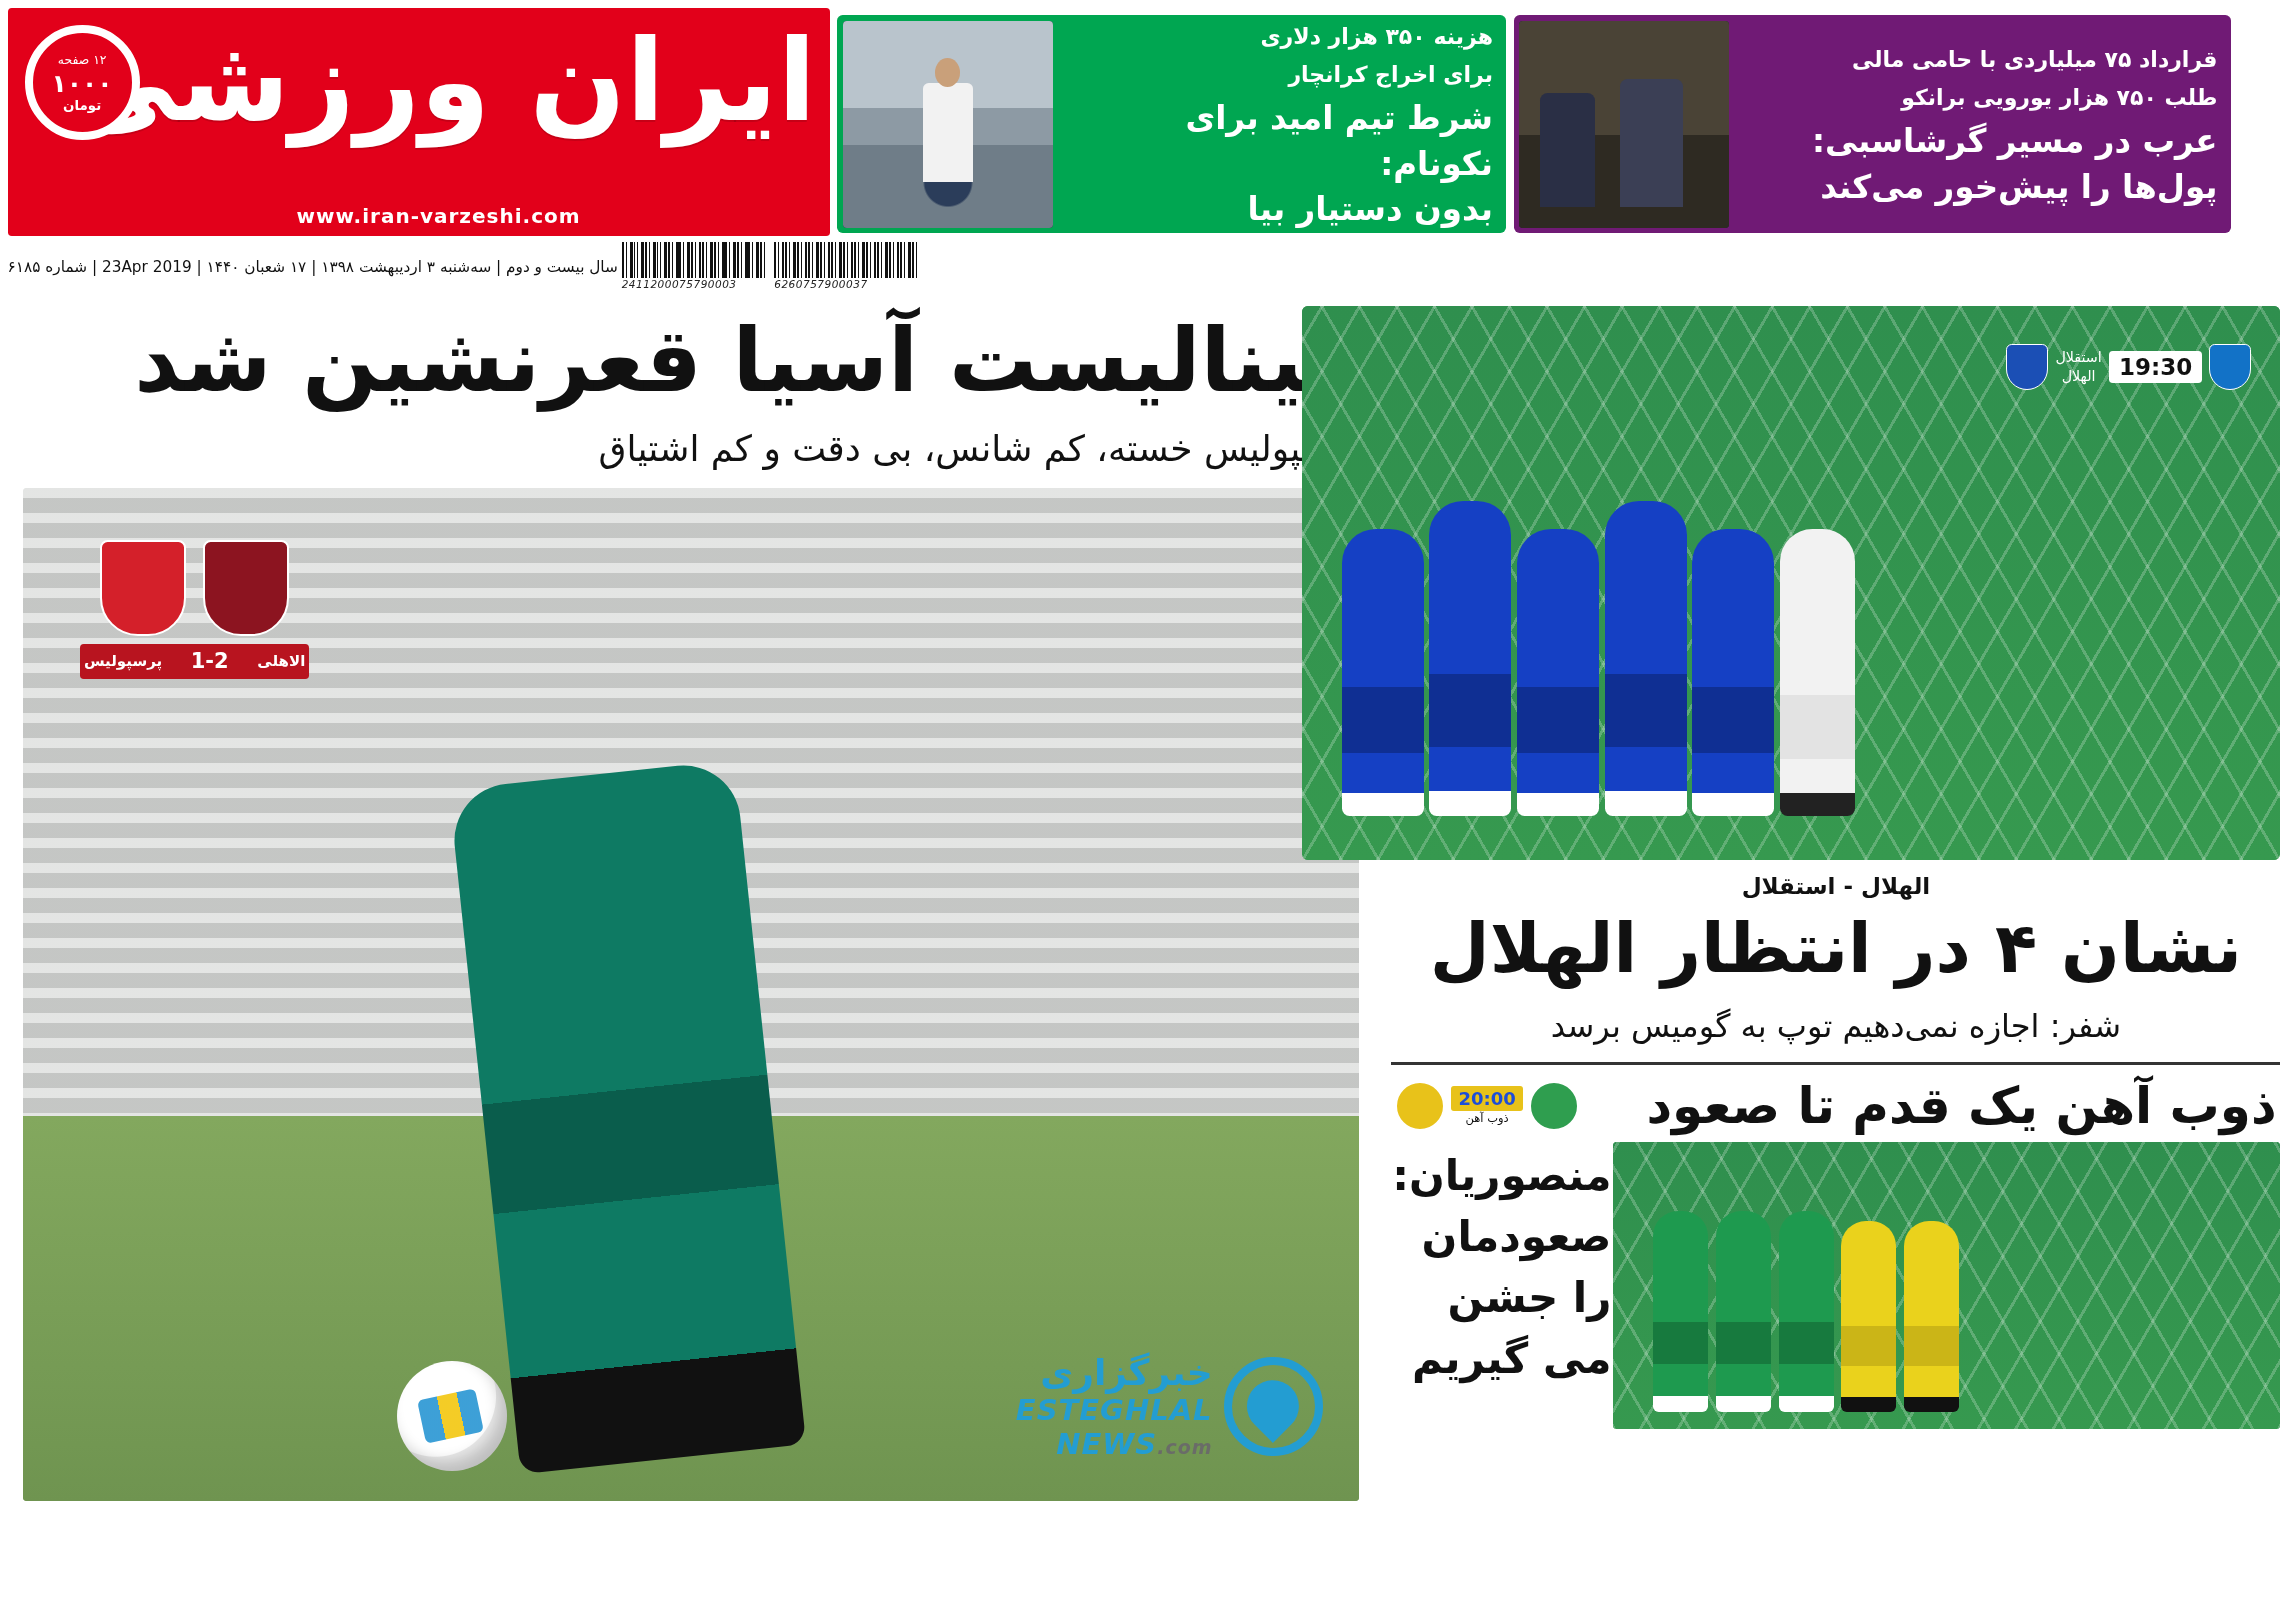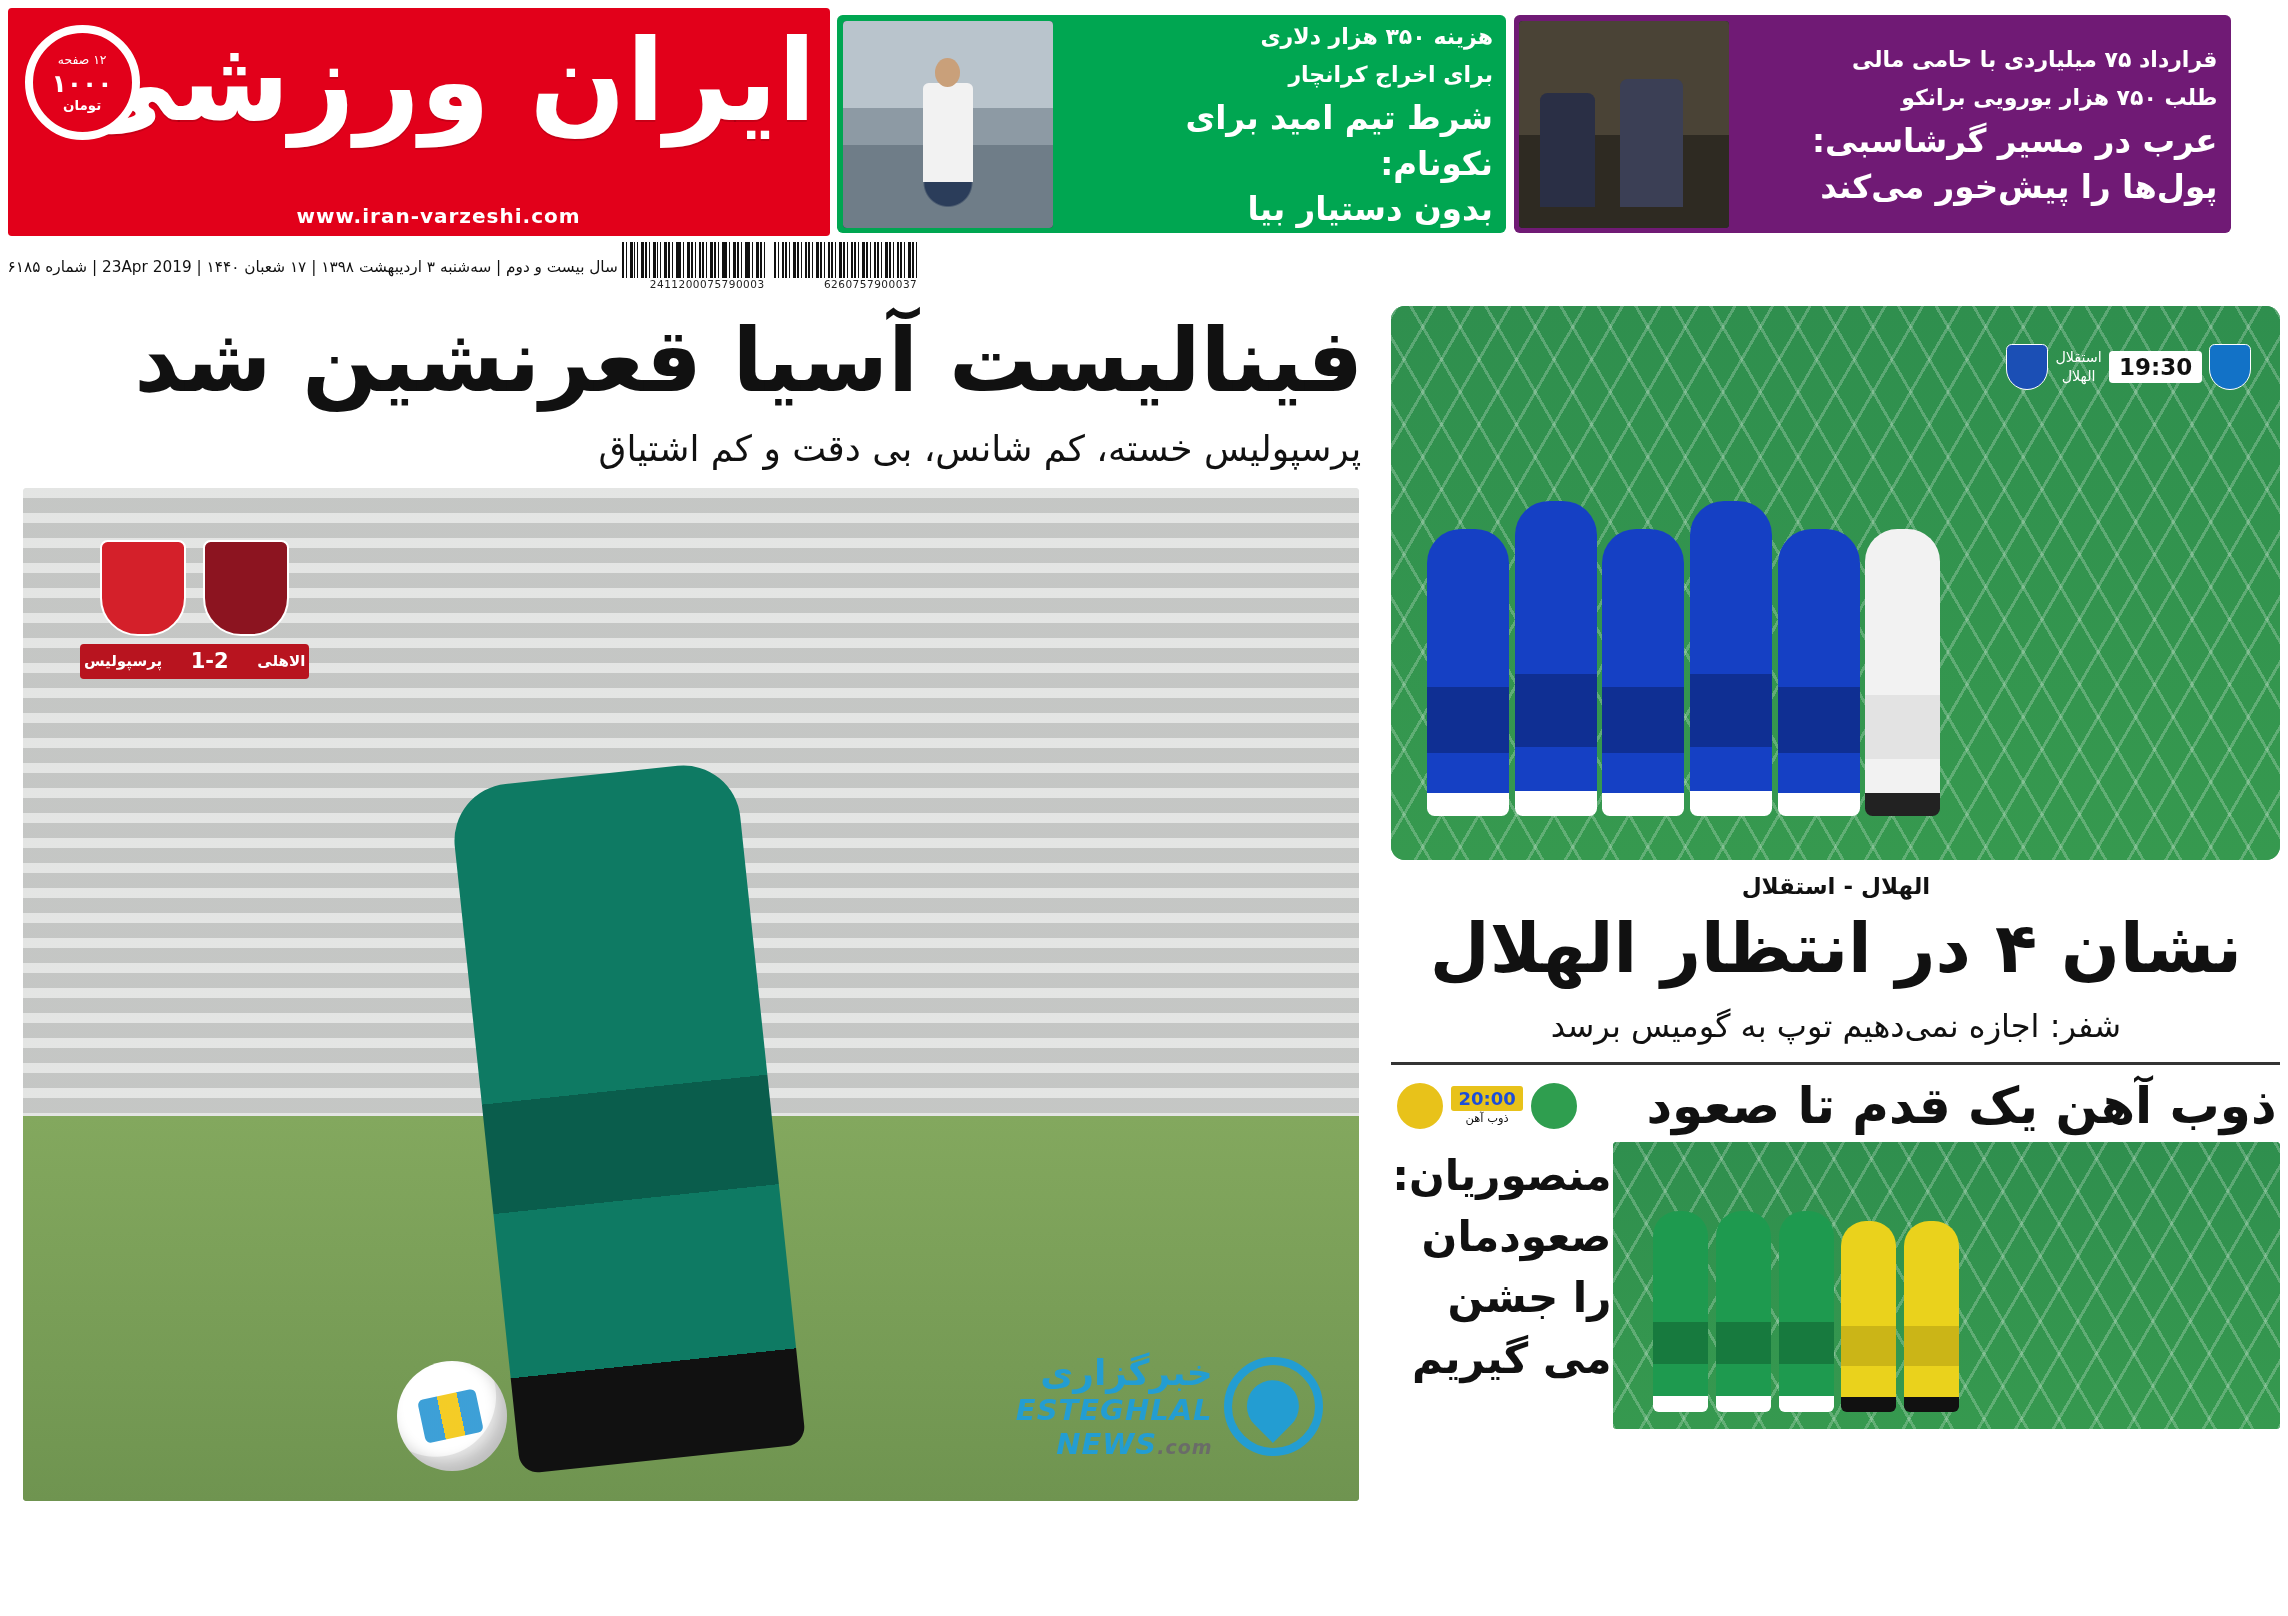--- a/index.html
+++ b/index.html
@@ -114,21 +114,21 @@
   .barcode {
     height: 36px;
     width: 143px;
     background: repeating-linear-gradient(
       to right,
       #111 0px, #111 1.9px, #fff 1.9px, #fff 3.8px,
       #111 3.8px, #111 4.8px, #fff 4.8px, #fff 7.6px,
       #111 7.6px, #111 10.5px, #fff 10.5px, #fff 11.5px
     );
   }
-  .barcode-wrap { text-align: right; }
+  .barcode-wrap { text-align: left; font-style: italic; }
   .barcode-num { font-size: 10.5px; color: #222; direction: ltr; letter-spacing: 0.5px; }
 
   
   .promo {
     width: 669px; height: 218px;
     border-radius: 5.7px;
     padding: 5.7px;
     display: flex;
     flex-direction: row-reverse;
     gap: 9.6px;
@@ -339,22 +339,22 @@
   .wm-en { color:#1f9ed9; font-size: 29px; font-weight:bold; letter-spacing:1px; direction:ltr;font-style:italic;}
   .wm-en small { color:#6a6a6a; font-size:19px; }
 
   
   .right-col {
     position: absolute;
     top: 306px; right: 7.6px;
     width: 889px; height: 1300px;
   }
   .hilal-photo {
-    width: 889px; height: 554px;
-    border-radius: 14px;
+    width: 978px; height: 554px;
+    border-radius: 6px;
     overflow: hidden;
     position: relative;
     background: linear-gradient(#2f8f4e 0 70%, #3c9d5a 70% 100%);
   }
   .hex-bg {
     position:absolute; inset:0;
     background:
       repeating-linear-gradient(60deg, rgba(255,255,255,.22) 0 2.9px, rgba(255,255,255,0) 2.9px 32.5px),
       repeating-linear-gradient(-60deg, rgba(255,255,255,.22) 0 2.9px, rgba(255,255,255,0) 2.9px 32.5px),
       linear-gradient(#2f8f4e, #36994f);

